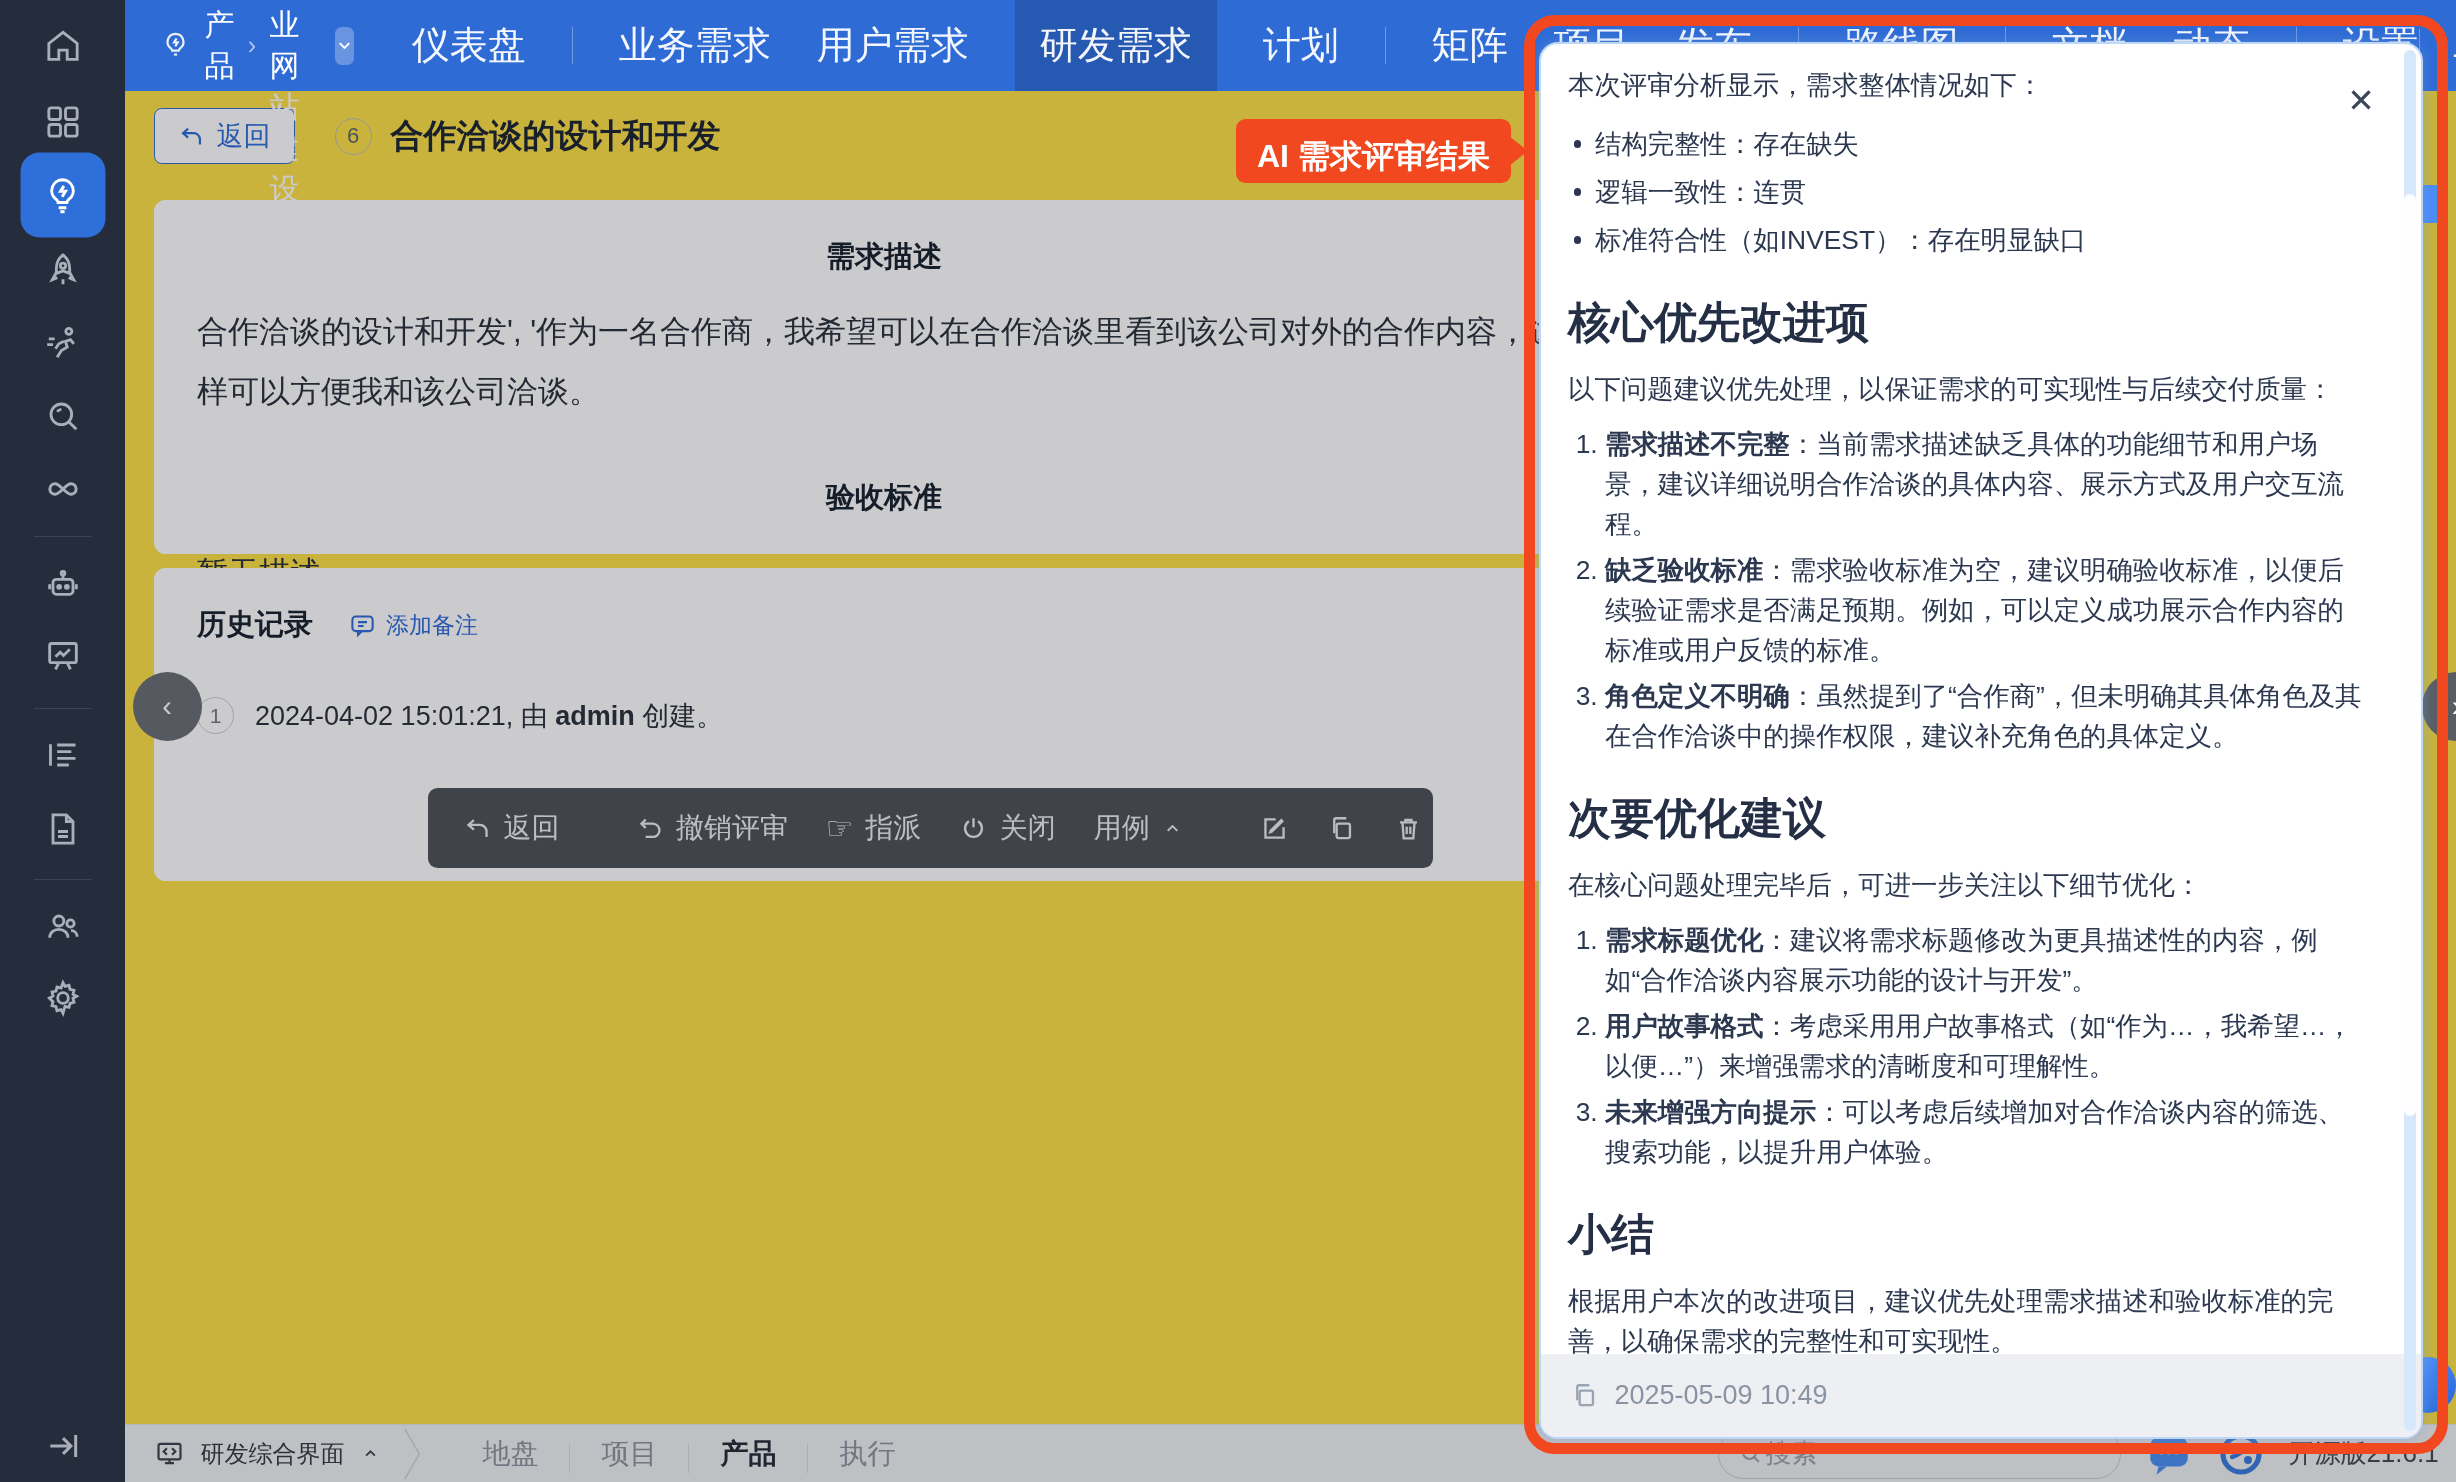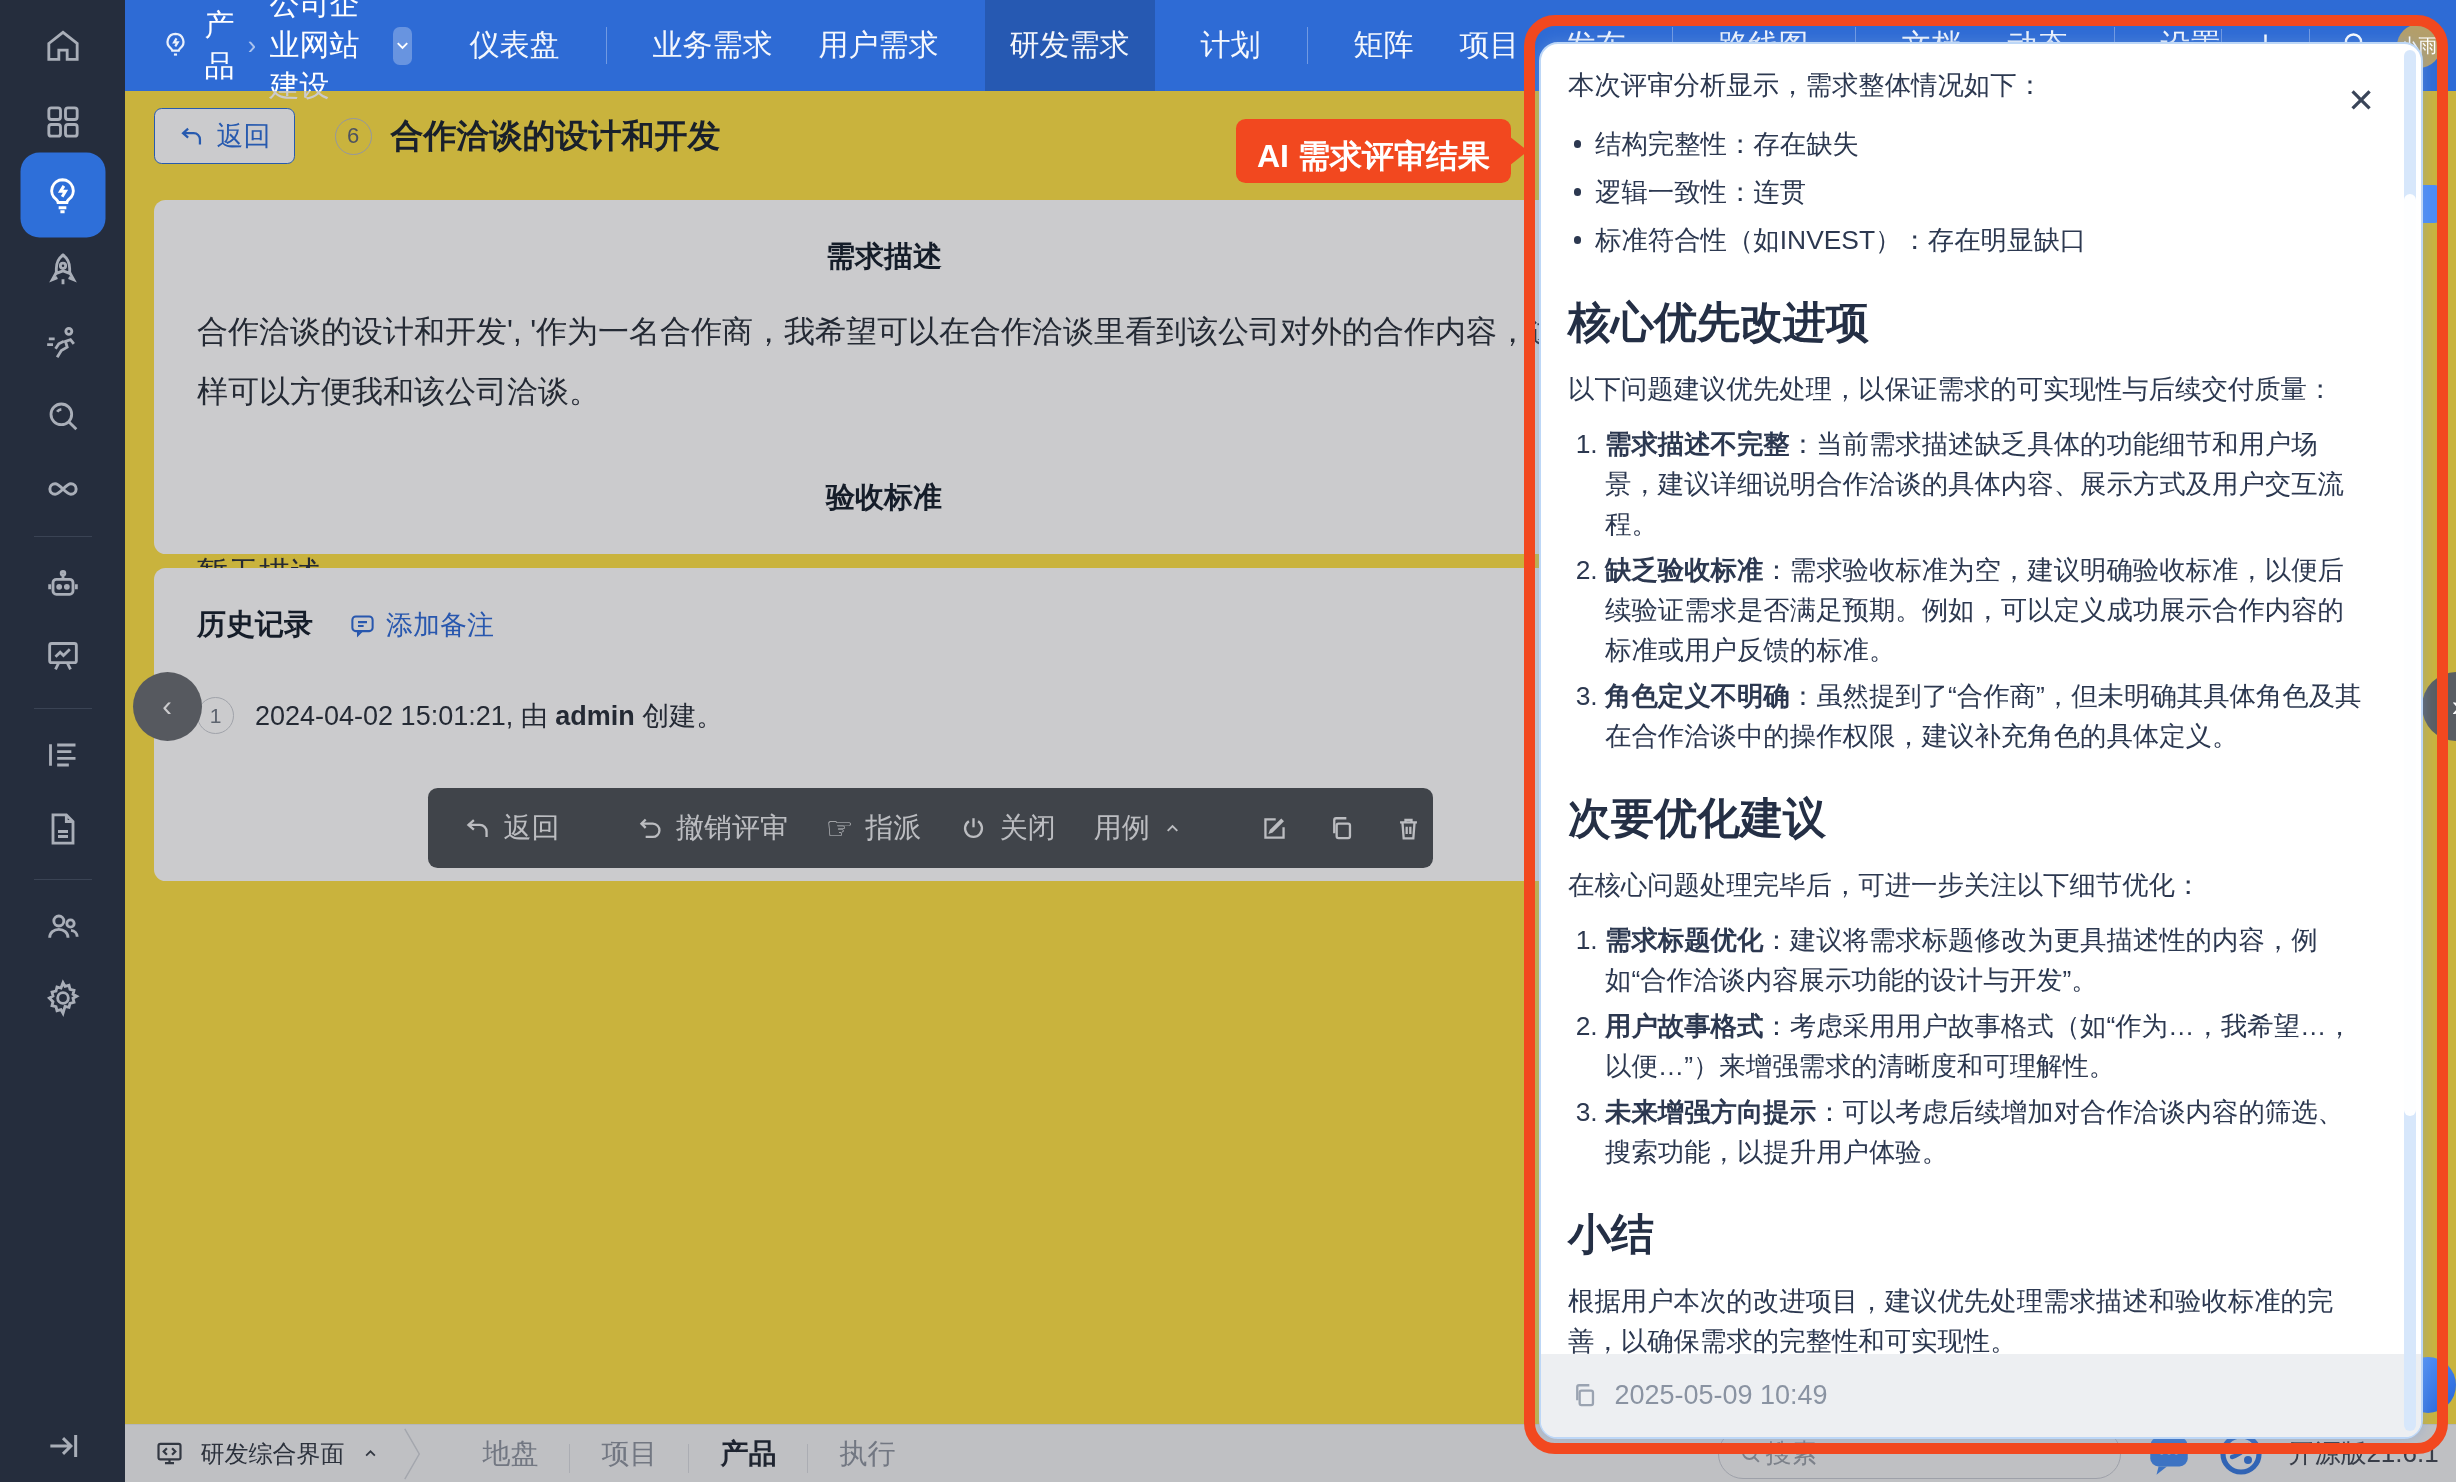--- a/index.html
+++ b/index.html
@@ -12,41 +12,41 @@
   .side-ic { position:absolute; left:50%; transform:translate(-50%,-50%); color:#a9aeb8; }
   .side-active { position:absolute; left:50%; transform:translate(-50%,-50%); width:85px; height:85px; background:#2e6fd9; border-radius:19px; display:flex; align-items:center; justify-content:center; color:#ffffff; }
   .side-div { position:absolute; left:34px; width:58px; height:1px; background:#3a4354; }
 
   
   .navbar { position:absolute; left:125px; top:0; right:0; height:91px; background:#2e6bd5; display:flex; align-items:center; color:#fff; z-index:5; }
   .crumb { display:flex; align-items:center; gap:13.4px; margin-left:35px; font-size:30px; }
   .crumb .sep { color:rgba(255,255,255,.6); font-size:25px; }
   .crumb-chip { width:37px; height:38px; background:rgba(255,255,255,.28); border-radius:6.7px; display:flex; align-items:center; justify-content:center; margin-left:3.8px; }
   .tabs { display:flex; align-items:center; gap:46px; margin-left:58px; height:100%; }
-  .tab { font-size:30px; color:rgba(255,255,255,.95); height:100%; display:flex; align-items:center; white-space:nowrap; }
+  .tab { font-size:38px; color:rgba(255,255,255,.95); height:100%; display:flex; align-items:center; white-space:nowrap; }
   .tab.active { background:rgba(0,0,0,.16); padding:0 25px; }
   .tab-div { width:1px; height:37px; background:rgba(255,255,255,.32); }
   .nav-right { margin-left:auto; display:flex; align-items:center; gap:27px; margin-right:15.4px; }
   .nav-div { width:1px; height:33px; background:rgba(255,255,255,.32); }
   .avatar { width:44px; height:44px; border-radius:50%; background:#b49f6a; color:#fff; font-size:19px; display:flex; align-items:center; justify-content:center; }
 
   
   .main { position:absolute; left:125px; top:91px; right:0; bottom:0; background:#fde047; }
   .page-header { position:absolute; left:29px; top:17.3px; display:flex; align-items:center; }
   .back-btn { height:56px; padding:0 23px; border:1.9px solid #2e6fd9; border-radius:7.7px; background:#fff; color:#2e6fd9; font-size:27px; display:flex; align-items:center; gap:11.5px; }
   .story-id { width:37px; height:37px; border:1.9px solid #b9bdc5; border-radius:50%; color:#5f6672; font-size:22px; display:flex; align-items:center; justify-content:center; margin-left:40px; }
   .story-title { font-size:33px; font-weight:bold; color:#1b2430; margin-left:19px; }
 
   .card { position:absolute; left:29px; width:1460px; background:#ffffff; border-radius:11.5px; }
   .card1 { top:109px; height:354px; padding:37px 43px; }
   .card2 { top:477px; height:313px; padding:37px 43px; }
   .card h3 { font-size:29px; color:#16202e;text-align:center; }
   .card p { font-size:31px; line-height:60px; color:#2a313c; margin-top:25px; }
   .h-row { display:flex; align-items:center; gap:19px; }
-  .note-link { display:flex; align-items:center; gap:9.6px; color:#2f6bd8; font-size:27px; margin-left:17.3px; }
+  .note-link { display:flex; align-items:center; gap:9.6px; color:#2f6bd8; font-size:23px; margin-left:17.3px; }
   .hist-item { display:flex; align-items:center; gap:21px; margin-top:52px; font-size:27px; color:#2a313c; }
   .hist-idx { width:37px; height:37px; border:1.9px solid #c8ccd2; border-radius:50%; color:#737b87; font-size:21px; display:flex; align-items:center; justify-content:center; flex:none; }
 
   .toolbar { position:absolute; left:303px; top:697px; width:1005px; height:80px; background:#4e5358; border-radius:9.6px; display:flex; align-items:center; padding:0 35px; gap:38px; color:#eceef0; font-size:28px; }
   .tb-item { display:flex; align-items:center; gap:11.5px; white-space:nowrap; }
   .tb-div { width:1px; height:40px; background:#6b7076; }
   .hand-glyph { font-size:31px; line-height:1; }
 
   .nav-ball { position:absolute; width:69px; height:69px; border-radius:50%; background:#6a6e73; color:#fff; display:flex; align-items:center; justify-content:center; font-size:29px; }
   .ball-left { left:7.7px; top:581px; z-index:20; }

